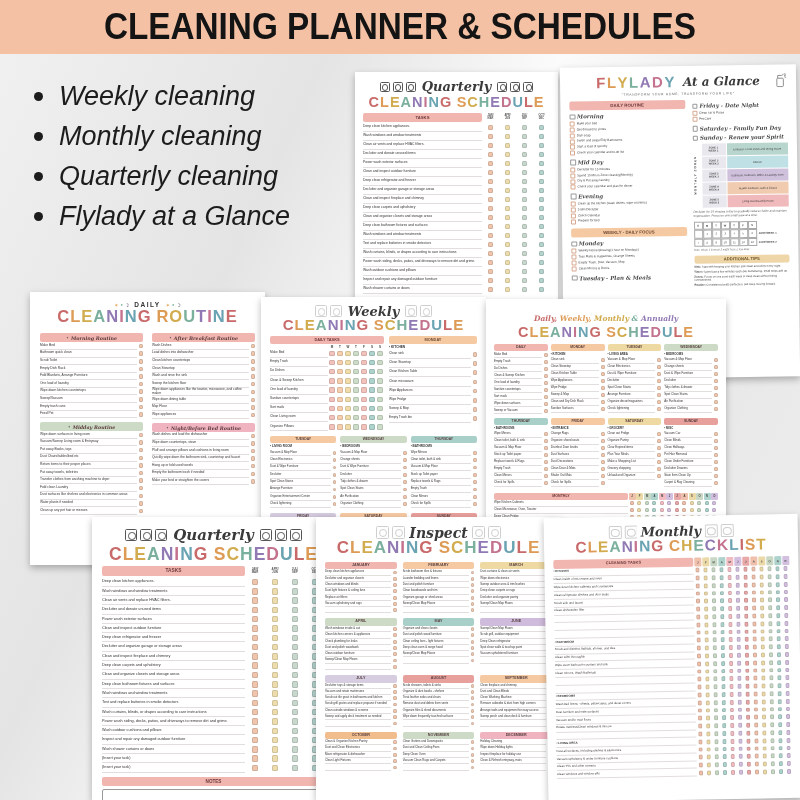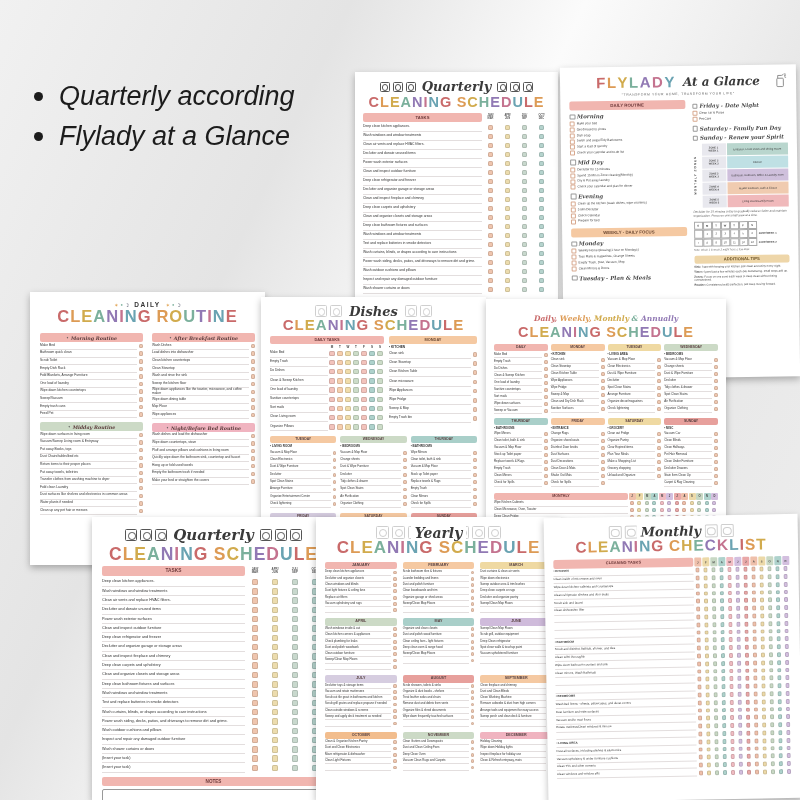--- a/index.html
+++ b/index.html
@@ -33,22 +33,27 @@
   .cell{display:flex;align-items:center;justify-content:center;flex:0 0 auto;}
   .sub{font-weight:bold;color:#333;}
   .vlab{writing-mode:vertical-rl;transform:rotate(180deg);font-weight:bold;letter-spacing:1px;color:#444;text-align:center;}
   .fly-h{font-family:"DejaVu Serif",serif;font-style:italic;font-weight:bold;color:#4a4a4a;display:flex;align-items:center;gap:2px;}
   .sq{display:inline-block;border:1px solid #999;border-radius:1px;flex:0 0 auto;}
 </style>
 </head>
 <body>
 
 <div class="canvas">
+  <div class="banner" id="banner" style="background: rgb(244, 193, 164);">
+    <span>CLEANING PLANNER &amp; SCHEDULES</span>
+  </div>
   <ul class="features" id="features">
-      <li>Quarterly according</li>
+      <li>Weekly cleaning</li>
+      <li>Monthly cleaning</li>
+      <li>Quarterly cleaning</li>
       <li>Flylady at a Glance</li>
     </ul>
   <div class="page" id="pageA">
       <div class="trow" style="margin-bottom: 1px;">
         <span class="wm" style="width: 8px; height: 8px; color: rgb(85, 85, 85);"></span>
         <span class="wm" style="width: 8px; height: 8px; color: rgb(85, 85, 85);"></span>
         <span class="wm" style="width: 8px; height: 8px; color: rgb(85, 85, 85);"></span>
         <span class="script" style="font-size: 13px; margin: 0px 3px;">Quarterly</span>
         <span class="wm" style="width: 8px; height: 8px; color: rgb(85, 85, 85);"></span>
         <span class="wm" style="width: 8px; height: 8px; color: rgb(85, 85, 85);"></span>
@@ -761,21 +766,21 @@
   <div class="page" id="pageD">
       <div class="trow">
         <span class="wm" style="width: 10px; height: 10px; color: rgb(207, 207, 207);"></span>
         <span class="wm" style="width: 10px; height: 10px; color: rgb(207, 207, 207);"></span>
         <span class="wm" style="width: 10px; height: 10px; color: rgb(207, 207, 207);"></span>
         <span class="wm" style="width: 10px; height: 10px; color: rgb(207, 207, 207);"></span>
         <span class="wm" style="width: 10px; height: 10px; color: rgb(207, 207, 207);"></span>
         <span class="wm" style="width: 10px; height: 10px; color: rgb(207, 207, 207);"></span>
         <span class="wm" style="width: 10px; height: 10px; color: rgb(207, 207, 207);"></span>
         <span class="wm" style="width: 10px; height: 10px; color: rgb(207, 207, 207);"></span>
-        <span class="script" style="font-size: 13px; position: absolute; background: rgb(255, 255, 255); padding: 0px 4px;">Dishes</span>
+        <span class="script" style="font-size: 13px; position: absolute; background: rgb(255, 255, 255); padding: 0px 4px;">Weekly</span>
       </div>
       <div class="caps" style="font-size: 15px; letter-spacing: 1px;"><span style="color: rgb(201, 106, 106);">C</span><span style="color: rgb(221, 155, 85);">L</span><span style="color: rgb(209, 171, 77);">E</span><span style="color: rgb(123, 176, 156);">A</span><span style="color: rgb(145, 121, 180);">N</span><span style="color: rgb(196, 115, 143);">I</span><span style="color: rgb(106, 163, 178);">N</span><span style="color: rgb(201, 106, 106);">G</span><span style="width: 4.5px;"> </span><span style="color: rgb(221, 155, 85);">S</span><span style="color: rgb(209, 171, 77);">C</span><span style="color: rgb(123, 176, 156);">H</span><span style="color: rgb(145, 121, 180);">E</span><span style="color: rgb(196, 115, 143);">D</span><span style="color: rgb(106, 163, 178);">U</span><span style="color: rgb(201, 106, 106);">L</span><span style="color: rgb(221, 155, 85);">E</span></div>
       <div style="display: flex; gap: 5px; margin-top: 3px;">
         <div style="width: 114px;">
           <div class="bar" style="background: rgb(241, 182, 176); height: 8px; line-height: 8px; font-size: 3.9px; color: rgb(110, 58, 58);">DAILY TASKS</div>
           <div class="grow" style="margin-top: 1px;">
             <span style="flex: 1 1 0%;"></span>
             <span class="cell" style="width: 8px; font-size: 3px; font-weight: bold; color: rgb(68, 68, 68);">M</span>
             <span class="cell" style="width: 8px; font-size: 3px; font-weight: bold; color: rgb(68, 68, 68);">T</span>
             <span class="cell" style="width: 8px; font-size: 3px; font-weight: bold; color: rgb(68, 68, 68);">W</span>
@@ -2134,21 +2139,21 @@
   <div class="page" id="pageG">
       <div class="trow">
         <span class="wm" style="width: 11px; height: 11px; color: rgb(207, 207, 207);"></span>
         <span class="wm" style="width: 11px; height: 11px; color: rgb(207, 207, 207);"></span>
         <span class="wm" style="width: 11px; height: 11px; color: rgb(207, 207, 207);"></span>
         <span class="wm" style="width: 11px; height: 11px; color: rgb(207, 207, 207);"></span>
         <span class="wm" style="width: 11px; height: 11px; color: rgb(207, 207, 207);"></span>
         <span class="wm" style="width: 11px; height: 11px; color: rgb(207, 207, 207);"></span>
         <span class="wm" style="width: 11px; height: 11px; color: rgb(207, 207, 207);"></span>
         <span class="wm" style="width: 11px; height: 11px; color: rgb(207, 207, 207);"></span>
-        <span class="script" style="font-size: 14px; position: absolute; background: rgb(255, 255, 255); padding: 0px 4px;">Yearly</span>
+        <span class="script" style="font-size: 14px; position: absolute; background: rgb(255, 255, 255); padding: 0px 4px;">Inspect</span>
       </div>
       <div class="caps" style="font-size: 17px; letter-spacing: 1px;"><span style="color: rgb(201, 106, 106);">C</span><span style="color: rgb(221, 155, 85);">L</span><span style="color: rgb(209, 171, 77);">E</span><span style="color: rgb(123, 176, 156);">A</span><span style="color: rgb(145, 121, 180);">N</span><span style="color: rgb(196, 115, 143);">I</span><span style="color: rgb(106, 163, 178);">N</span><span style="color: rgb(201, 106, 106);">G</span><span style="width: 5.1px;"> </span><span style="color: rgb(221, 155, 85);">S</span><span style="color: rgb(209, 171, 77);">C</span><span style="color: rgb(123, 176, 156);">H</span><span style="color: rgb(145, 121, 180);">E</span><span style="color: rgb(196, 115, 143);">D</span><span style="color: rgb(106, 163, 178);">U</span><span style="color: rgb(201, 106, 106);">L</span><span style="color: rgb(221, 155, 85);">E</span></div>
       <div style="display: flex; gap: 6px; margin-top: 5px;">
         <div style="flex: 1 1 0%; min-width: 0px;">
           <div class="bar" style="background: rgb(241, 182, 176); height: 7.5px; line-height: 7.5px; font-size: 3.7px; color: rgb(90, 68, 68);">JANUARY</div>
           <div class="crow" style="min-height: 6.3px;">
             <span class="lab" style="font-size: 2.9px;">Deep clean kitchen appliances</span>
             <span class="bx" style="width: 3.8px; height: 3.8px; background: rgb(240, 201, 178); margin-left: 2px;"></span>
           </div>
           <div class="crow" style="min-height: 6.3px;">

